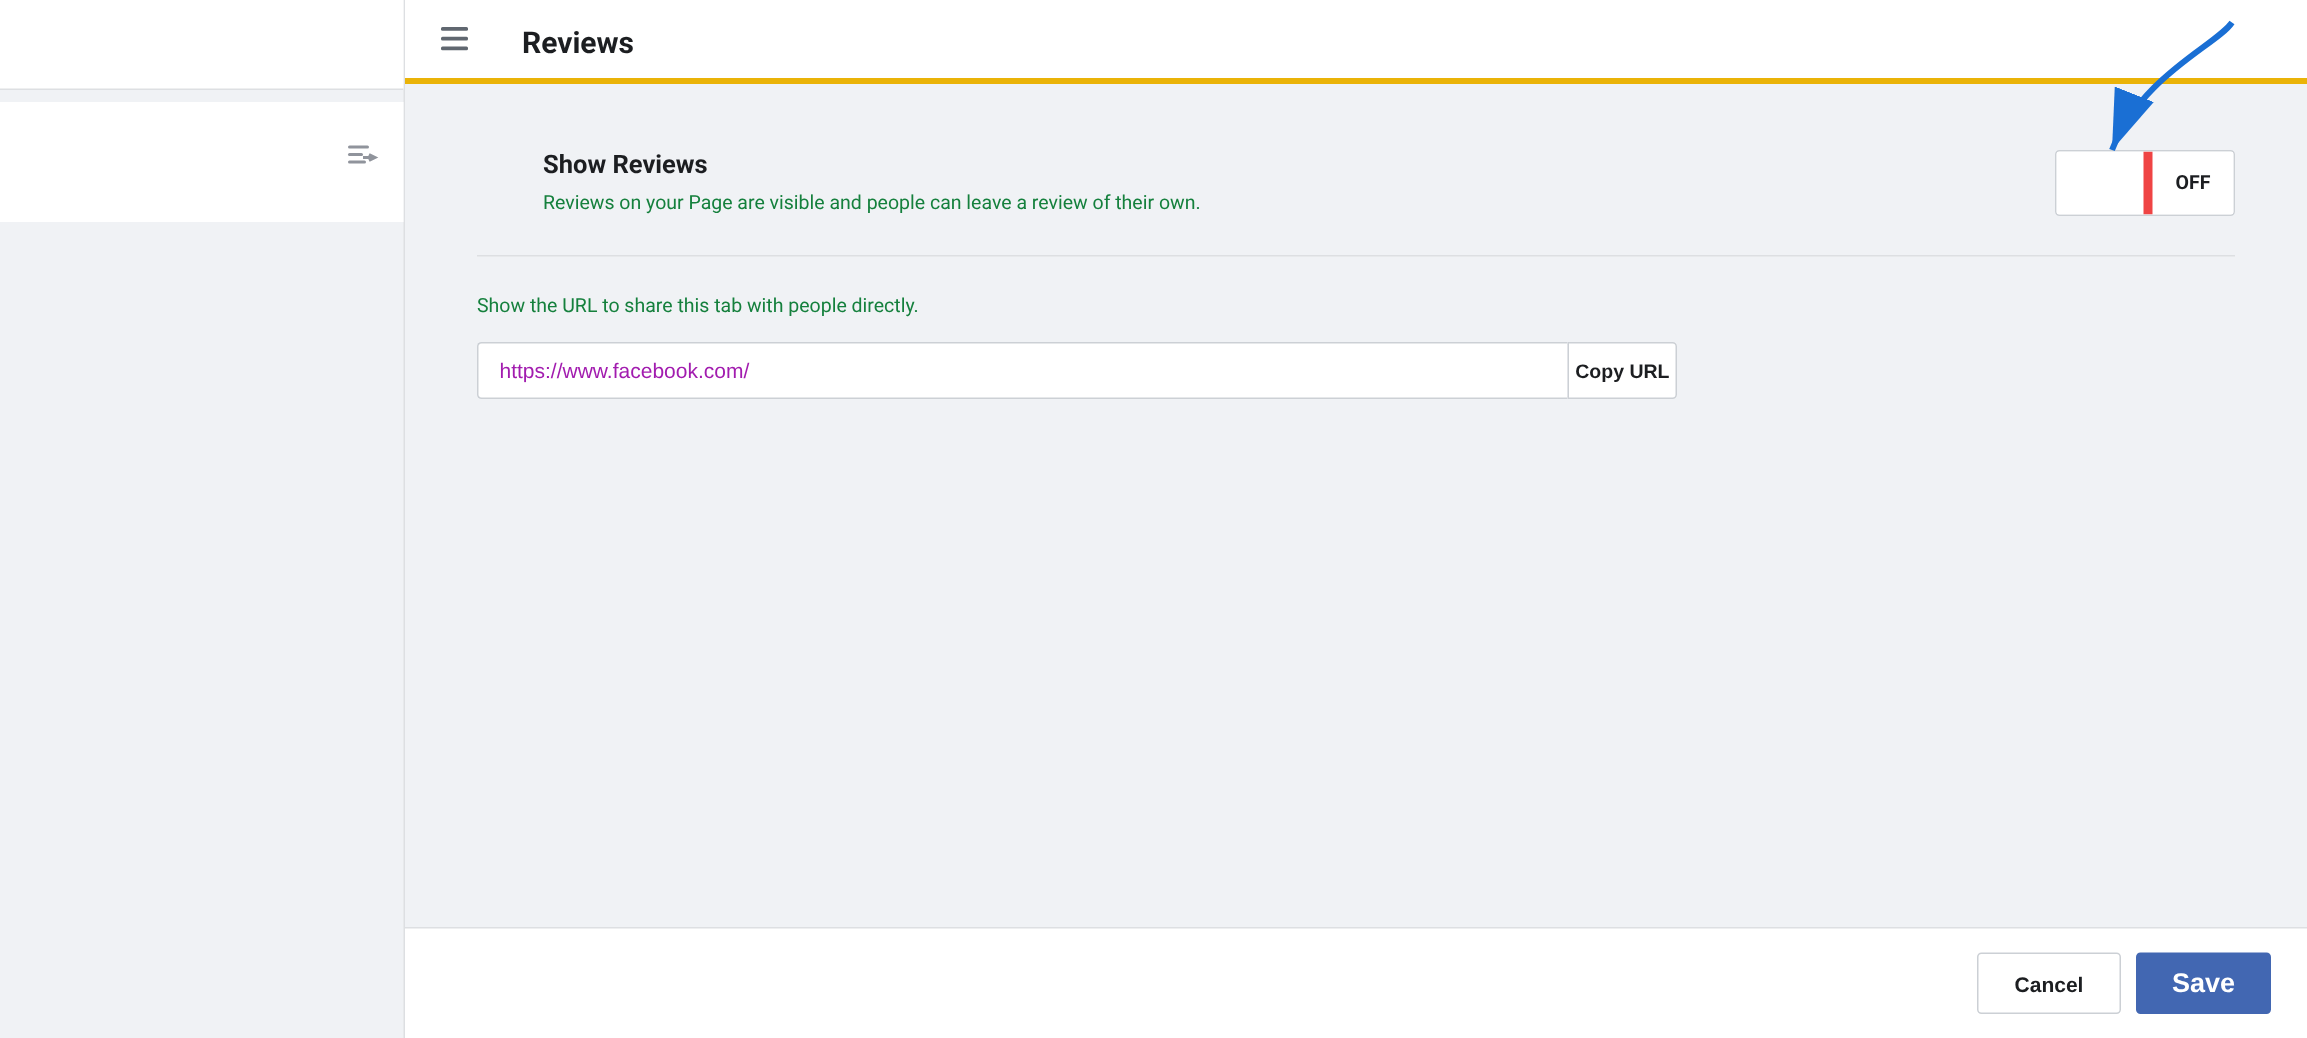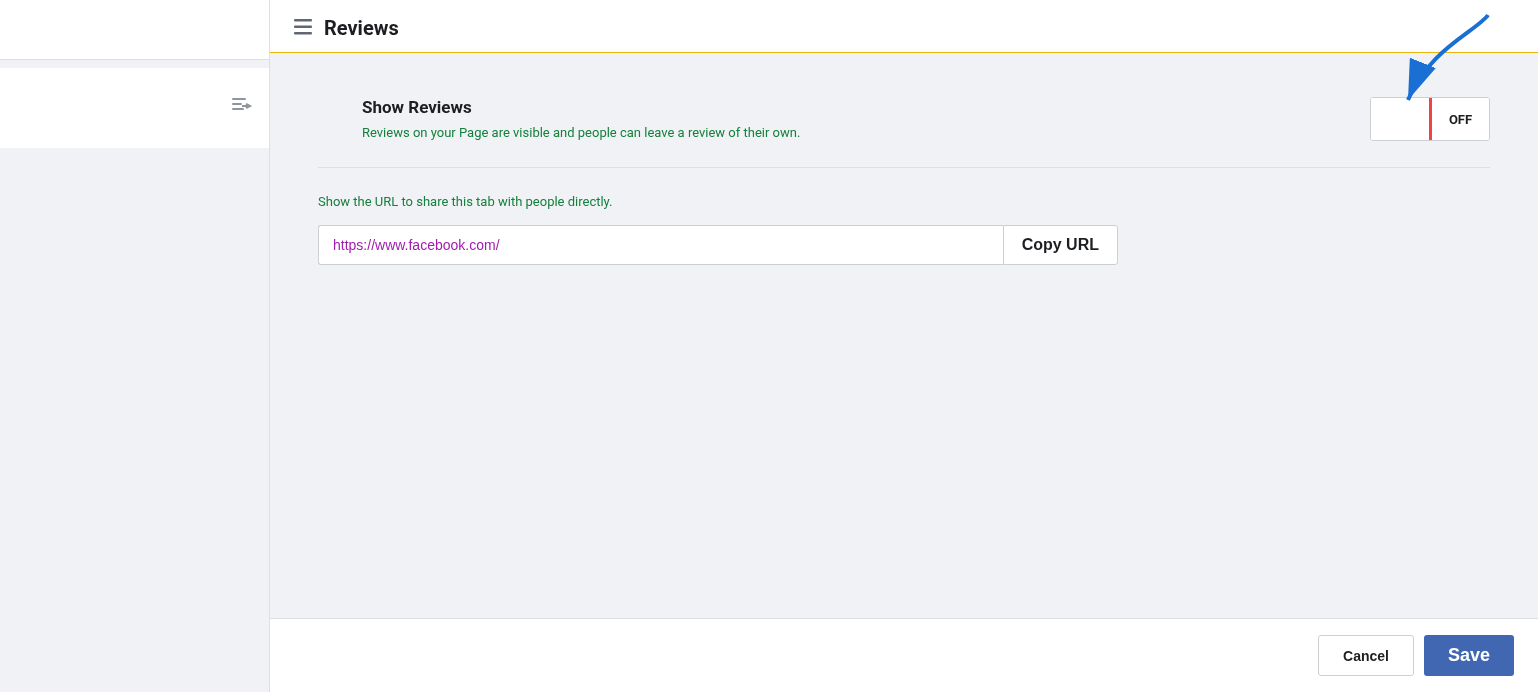--- a/index.html
+++ b/index.html
@@ -56,22 +56,23 @@
       flex-direction: column;
       position: relative;
       overflow: hidden;
     }
 
     
     .page-header {
       display: flex;
       align-items: center;
       padding: 16px 24px 12px 24px;
-      border-bottom: 1px solid #eab308;
-      background: #fff;
+      border-bottom: 4px solid #eab308;
+      background: #fff;
+      gap: 24px;
     }
 
     .menu-icon {
       font-size: 18px;
       color: #606770;
       margin-right: 12px;
       cursor: pointer;
     }
 
     .page-title {
@@ -149,21 +150,21 @@
 
     .toggle-off-part {
       flex: 0 0 60px;
       display: flex;
       align-items: center;
       justify-content: center;
       font-size: 13px;
       font-weight: 700;
       color: #1c1e21;
       background: #fff;
-      border-left: 3px solid #ef4444;
+      border-left: 6px solid #ef4444;
       padding: 0 14px;
     }
 
     
     .divider {
       border: none;
       border-top: 1px solid #dddfe2;
       margin: 4px 0 24px 0;
     }
 
@@ -189,22 +190,22 @@
       color: #a21caf;
       background: #fff;
       outline: none;
       cursor: text;
     }
 
     .copy-url-button {
       border: 1px solid #ccd0d5;
       border-left: 1px solid #ccd0d5;
       border-radius: 0 3px 3px 0;
-      padding: 10px 18px;
-      font-size: 16px;
+      padding: 10px 4px;
+      font-size: 13px;
       font-weight: 700;
       color: #1c1e21;
       background: #fff;
       cursor: pointer;
       white-space: nowrap;
     }
 
     
     .bottom-bar {
       background: #fff;

